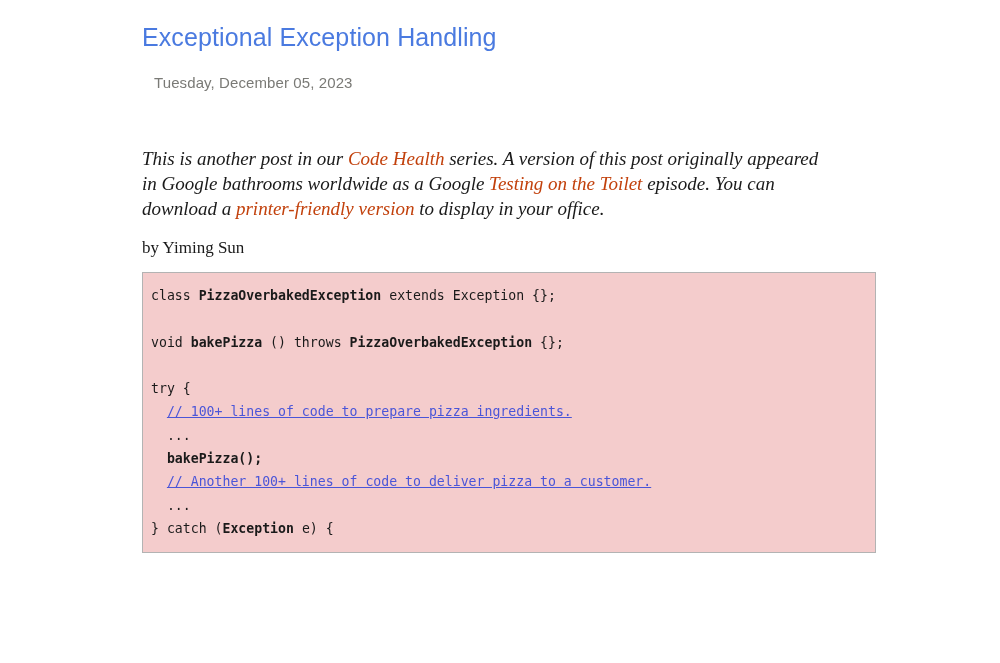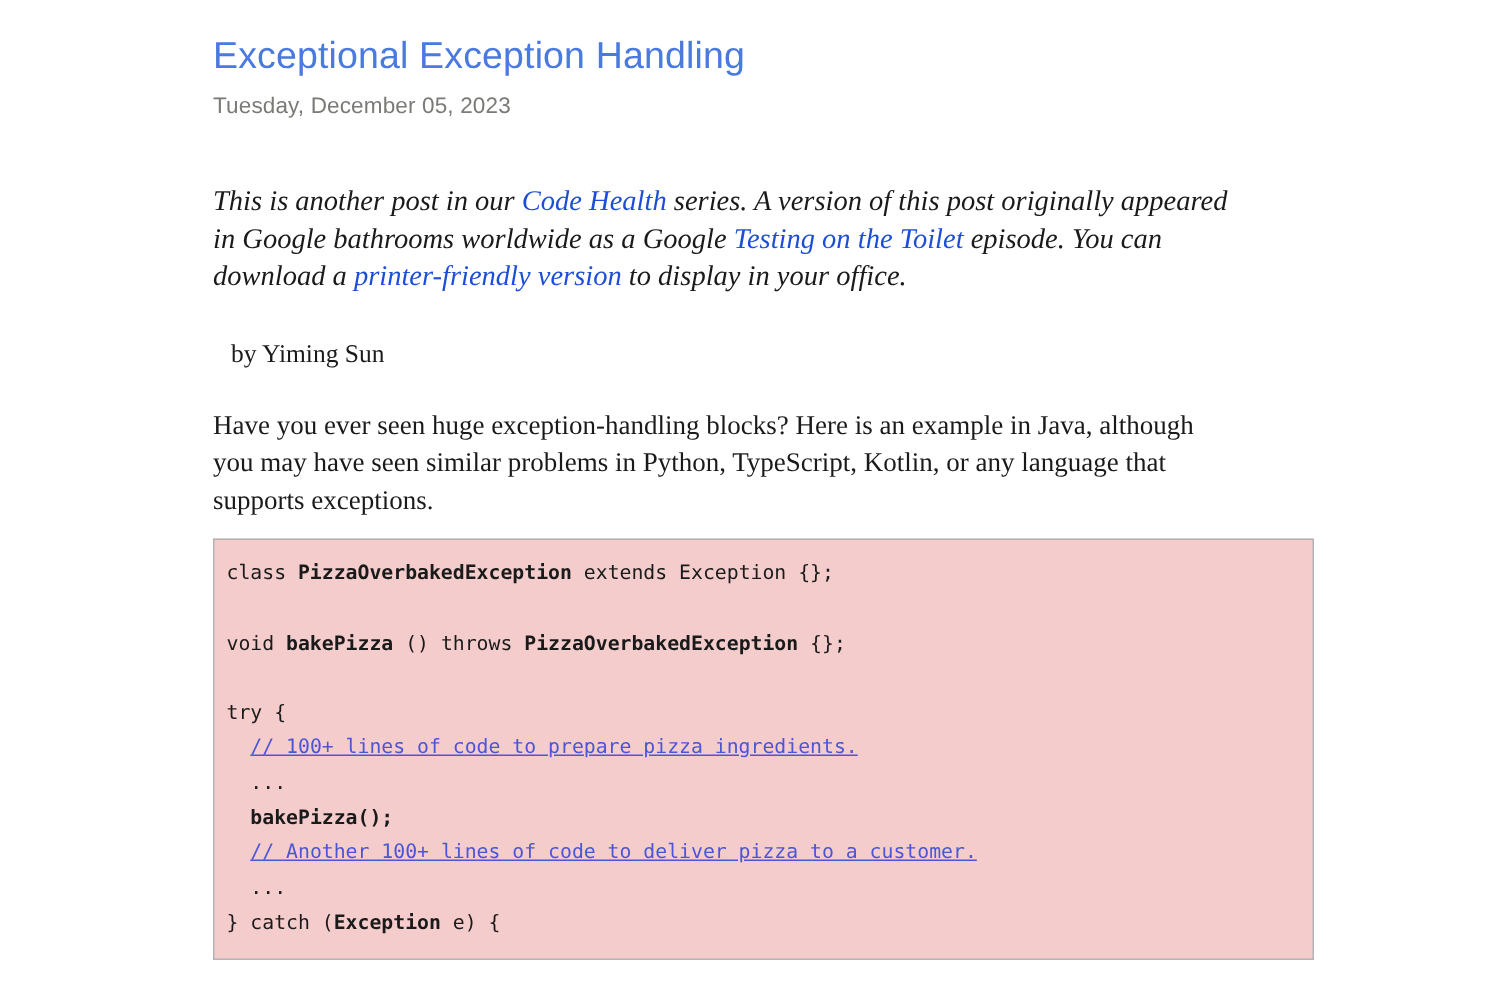--- a/index.html
+++ b/index.html
@@ -38,56 +38,56 @@
     color: #4a7ae0;
     margin: 0;
     padding-top: 22px;
     letter-spacing: 0.1px;
   }
   .post-date {
     font-family: "Liberation Sans", "DejaVu Sans", sans-serif;
     font-size: 15px;
     font-weight: 400;
     color: #7a7a76;
-    margin: 0;
+    margin: 12px;
     padding-top: 10px;
     letter-spacing: 0.1px;
   }
 
   
   .intro-note {
     font-style: italic;
     font-size: 19px;
     line-height: 25px;
     color: #1a1a1a;
     margin: 0;
     padding-top: 43px;
     max-width: 680px;
   }
   .byline {
     font-size: 17px;
     line-height: 22px;
     color: #1a1a1a;
-    margin: 12px;
+    margin: 0;
     padding-top: 16px;
   }
   .para {
     font-size: 18px;
     line-height: 25px;
     color: #1a1a1a;
     margin: 0;
     padding-top: 12px;
     max-width: 680px;
   }
   .para-tight {
     padding-top: 11px;
   }
 
   a.link {
-    color: #1d4ed8;
+    color: #c2410c;
     text-decoration: none;
   }
 
   code.inline {
     font-family: "DejaVu Sans Mono", "Liberation Mono", monospace;
     font-size: 14.5px;
     color: #1a1a1a;
     letter-spacing: -0.1px;
   }
 
@@ -120,19 +120,18 @@
   <div class="content">
 
     <h1 class="post-title">Exceptional Exception Handling</h1>
 
     <div class="post-date">Tuesday, December 05, 2023</div>
 
     <p class="intro-note"><span>This is another post in our </span><a class="link" href="#">Code Health</a><span> series. A version of this post originally appeared in Google bathrooms worldwide as a Google </span><a class="link" href="#">Testing on the Toilet</a><span> episode. You can download a </span><a class="link" href="#">printer-friendly version</a><span> to display in your office.</span></p>
 
     <p class="byline">by Yiming Sun</p>
 
-    <p class="para">Have you ever seen huge exception-handling blocks? Here is an example in Java, although you may have seen similar problems in Python, TypeScript, Kotlin, or any language that supports exceptions.</p>
 
 
     <div class="code-block" id="code-block" style="background: rgb(244, 204, 204); border-color: rgb(179, 179, 179);"><div class="code-line"><span>class </span><span class="k-bold">PizzaOverbakedException</span><span> extends Exception {};</span></div><div class="code-line">&nbsp;</div><div class="code-line"><span>void </span><span class="k-bold">bakePizza</span><span> () throws </span><span class="k-bold">PizzaOverbakedException</span><span> {};</span></div><div class="code-line">&nbsp;</div><div class="code-line"><span>try {</span></div><div class="code-line"><span>  </span><span class="k-cmt" style="color: rgb(74, 85, 216);">// 100+ lines of code to prepare pizza ingredients.</span></div><div class="code-line"><span>  ...</span></div><div class="code-line"><span>  </span><span class="k-bold">bakePizza();</span></div><div class="code-line"><span>  </span><span class="k-cmt" style="color: rgb(74, 85, 216);">// Another 100+ lines of code to deliver pizza to a customer.</span></div><div class="code-line"><span>  ...</span></div><div class="code-line"><span>} catch (</span><span class="k-bold">Exception</span><span> e) {</span></div></div>
 
   </div>
 </div>
 
 </body></html>

